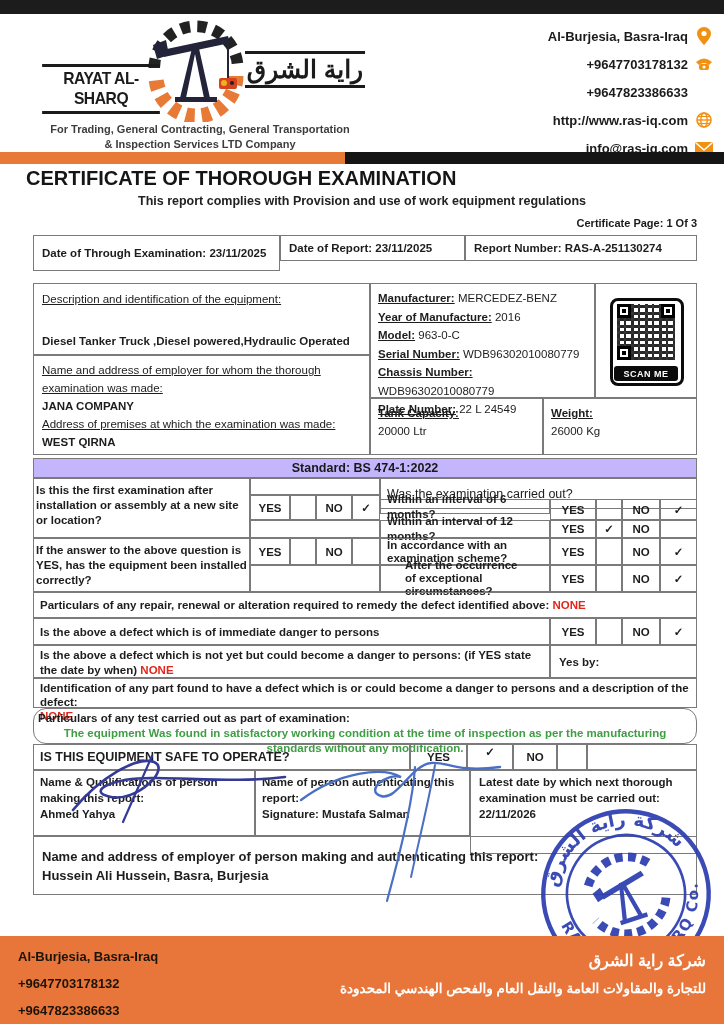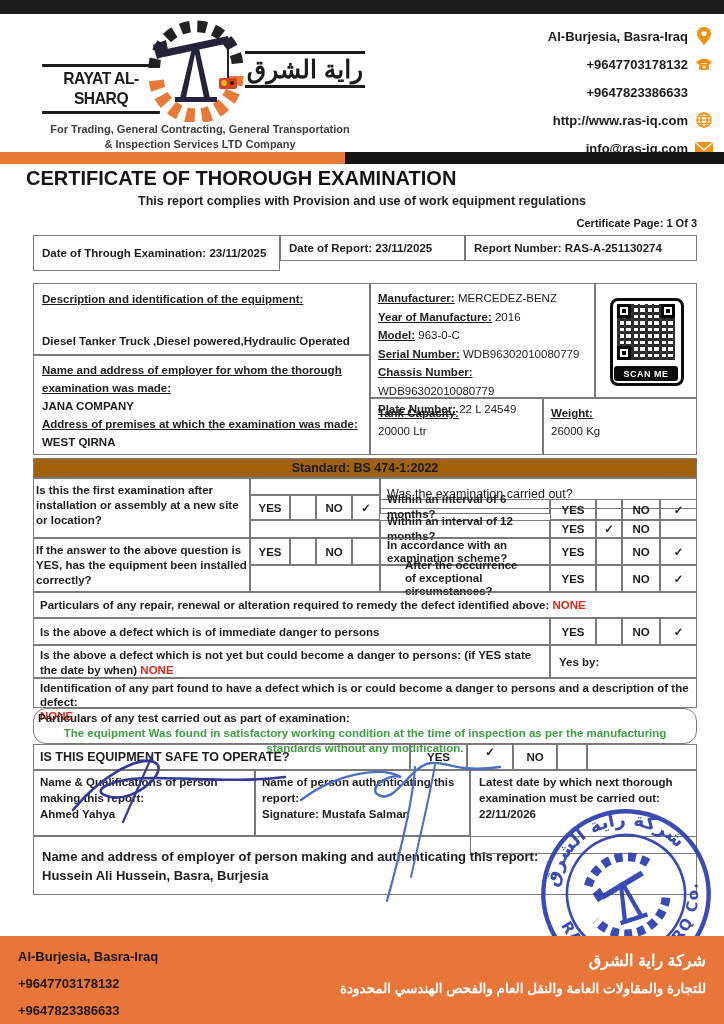--- a/index.html
+++ b/index.html
@@ -28,42 +28,42 @@
       font-size:11px;font-weight:700;color:#3d3d3d;line-height:15px;}
   
   .main-title{position:absolute;left:0;top:167px;width:724px;
       font-size:20px;font-weight:700;color:#151515;padding-left:26px;}
   .sub-title{position:absolute;left:0;top:194px;width:724px;text-align:center;
       font-size:12.5px;font-weight:600;color:#222;}
   .cert-page{position:absolute;right:27px;top:217px;font-size:11px;font-weight:700;color:#1b1b1b;}
   
   .cell{position:absolute;border:1px solid #7a7a7a;box-sizing:border-box;background:transparent;}
   .tbl{position:absolute;}
-  .lbl{text-decoration:underline;font-weight:700;}
+  .lbl{text-decoration:underline;font-weight:400;}
   .b{font-weight:700;}
   .red{color:#e0271b;font-weight:700;}
   .green{color:#3f9e44;font-weight:600;}
   .chk{font-size:13px;text-align:center;font-weight:600;}
   .yncell{display:flex;align-items:center;justify-content:center;font-weight:700;font-size:11.5px;}
   .qtext{padding:4px 2px;font-size:11.5px;font-weight:600;line-height:15px;}
   
   .equip-font{font-size:11.5px;line-height:18px;}
   .qrbox{position:absolute;left:14px;top:14px;width:74px;height:88px;border:3px solid #0b0b0b;
       border-radius:8px;box-sizing:border-box;background:#fff;}
   .qrpat{position:absolute;left:4px;top:3px;width:58px;height:56px;
       background-image:
        repeating-linear-gradient(90deg,#111 0 3px,transparent 3px 7px,#111 7px 9px,transparent 9px 14px),
        repeating-linear-gradient(0deg,#111 0 3px,transparent 3px 6px,#111 6px 9px,transparent 9px 13px);
       background-blend-mode:screen;opacity:.9;}
   .finder{position:absolute;width:14px;height:14px;border:3px solid #000;box-sizing:border-box;background:#fff;}
   .finder::after{content:"";position:absolute;left:2px;top:2px;width:4px;height:4px;background:#000;}
   .scanme{position:absolute;left:1px;bottom:2px;width:64px;height:15px;background:#0b0b0b;color:#fff;
       border-radius:3px;font-size:9px;font-weight:700;display:flex;align-items:center;justify-content:center;letter-spacing:.5px;}
   
-  .stdbar{background:#a16207;display:flex;align-items:center;justify-content:center;
+  .stdbar{background:#c4b5fd;display:flex;align-items:center;justify-content:center;
       font-size:12.5px;font-weight:700;color:#191919;}
   
   .footer{position:absolute;left:0;top:936px;width:724px;height:88px;background:#E8763A;}
   .footer-left{position:absolute;left:18px;top:7px;font-size:13px;font-weight:700;color:#1d1409;line-height:27px;}
   .footer-right{position:absolute;right:18px;top:10px;text-align:right;color:#ffffff;direction:rtl;}
   .footer-right .l1{font-size:16px;font-weight:700;line-height:30px;}
   .footer-right .l2{font-size:13.5px;font-weight:700;line-height:26px;}
   .sig-svg{position:absolute;pointer-events:none;}
   .stamp{position:absolute;left:538px;top:806px;width:176px;height:176px;transform:rotate(-18deg);opacity:.92;}
 </style>

